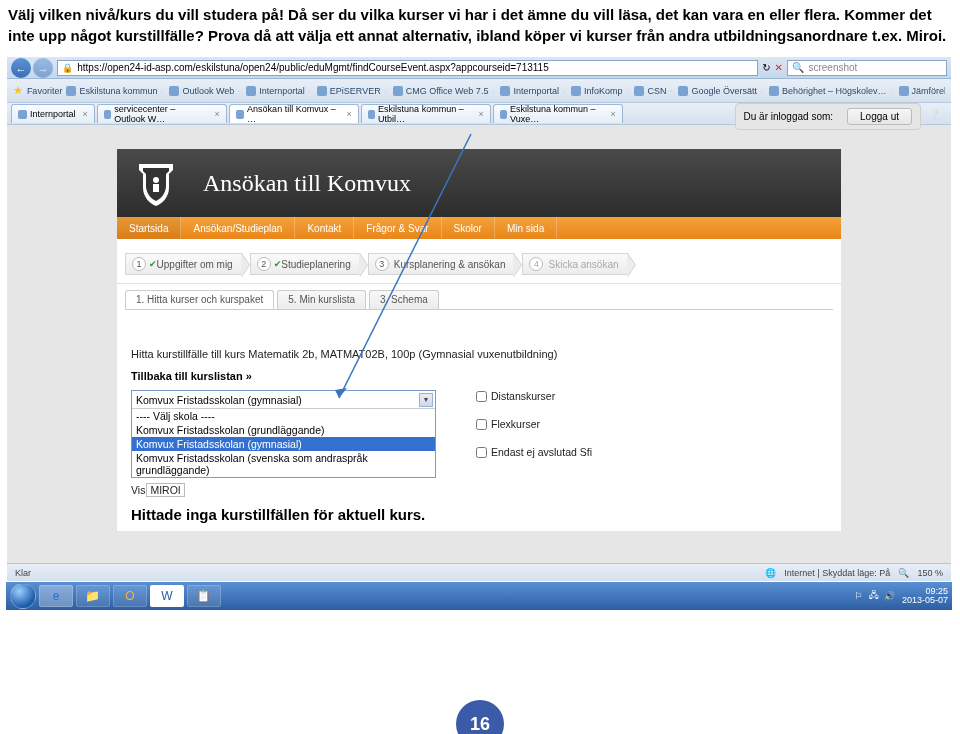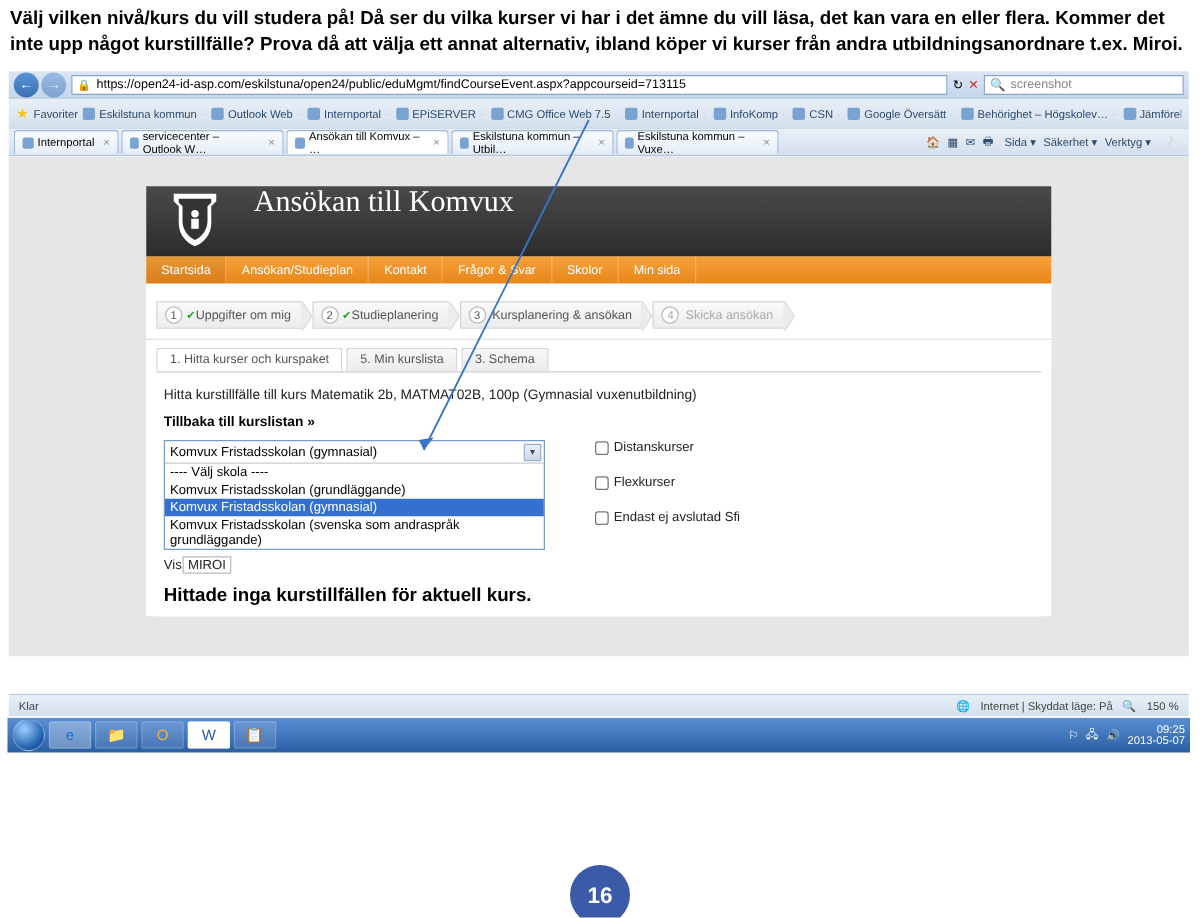--- a/index.html
+++ b/index.html
@@ -38,21 +38,21 @@
     border-bottom: 1px solid #b5c7dc; justify-content:space-between;
   }
   .tabs-left{display:flex;gap:2px;align-items:center;}
   .ie-tab{background:linear-gradient(#fafcff,#e5edf6);border:1px solid #9db7d6;border-bottom:none;height:19px;padding:2px 6px;display:flex;align-items:center;gap:3px;border-radius:3px 3px 0 0;max-width:130px;overflow:hidden;}
   .ie-tab.active{background:#fff;}
   .tabs-right{display:flex;gap:6px;color:#2a4a6e;align-items:center;padding-right:6px;}
   .page-area{background:#fff;min-height:430px;position:relative;}
   .grey-region{background:#e6e6e6;width:100%;}
   .header-band{
     background: linear-gradient(#4a4a4a,#2c2c2c);
-    height: 56px; display:flex; align-items:flex-start; padding:0 16px; gap:24px;
+    height: 68px; display:flex; align-items:center; padding:0 16px; gap:24px;
     position:relative;
   }
   .logo{width:46px;height:50px;}
   .logo svg{width:100%;height:100%;}
   .app-title{color:#fff;font-family:Georgia,serif;font-size:24px;font-weight:normal;}
   .login-box{
     position:absolute; right:30px; top:-22px;
     background:#e6e6e6; border:1px solid #cfcfcf; border-radius:4px; padding:4px 8px;
     display:flex; align-items:center; gap:14px; font-size:10px;
   }
@@ -70,21 +70,21 @@
   .wz-step::after{content:"";position:absolute;right:-8px;top:-1px;width:0;height:0;border-top:12px solid transparent;border-bottom:12px solid transparent;border-left:8px solid #ececec;filter:drop-shadow(1px 0 0 #d4d4d4);}
   .wz-num{width:14px;height:14px;border-radius:50%;border:1px solid #bbb;display:inline-flex;align-items:center;justify-content:center;font-size:9px;margin-right:5px;background:#fff;}
   .wz-step.inactive{color:#aaa;}
   .chk{color:#2b9a2b;font-size:9px;margin-left:-2px;}
   .sub-tabs{display:flex;padding:6px 8px 0;background:#fff;font-size:10px;gap:0;}
   .sub-tab{border:1px solid #ccc;padding:3px 10px;background:linear-gradient(#f8f8f8,#ececec);border-bottom:none;border-radius:3px 3px 0 0;margin-right:3px;color:#555;}
   .sub-tab.active{background:#fff;border-bottom:1px solid #fff;position:relative;z-index:2;}
   .content{background:#fff;border-top:1px solid #ccc;margin:0 8px 8px;padding:12px 6px 8px;}
   .h2{font-size:15px;color:#333;margin-bottom:12px;display:flex;align-items:center;gap:6px;}
   .help{width:14px;height:14px;border-radius:50%;background:#e88a1a;color:#fff;display:inline-flex;align-items:center;justify-content:center;font-size:10px;font-weight:bold;}
-  .line{font-size:11px;color:#222;margin-bottom:10px;}
+  .line{font-size:11px;color:#222;margin-bottom:10px;margin-top:26px;}
   .bold{font-weight:bold;font-size:11px;color:#000;margin-bottom:8px;}
   .filter-row{display:flex;gap:40px;align-items:flex-start;margin-bottom:6px;position:relative;}
   .select-box{width:305px;border:1px solid #7a9ac7;background:#fff;font-size:10.5px;}
   .sel-top{height:18px;display:flex;align-items:center;justify-content:space-between;padding:0 2px 0 4px;border-bottom:1px solid #ccc;}
   .sel-arrow{width:14px;height:14px;background:linear-gradient(#e8eef6,#cdd9e8);border:1px solid #9bb1cf;display:flex;align-items:center;justify-content:center;font-size:8px;color:#445;}
   .sel-list{}
   .sel-opt{padding:1px 4px;}
   .sel-opt.hl{background:#3470cf;color:#fff;}
   .checks{display:flex;flex-direction:column;gap:16px;font-size:10.5px;color:#222;}
   .ck{display:flex;align-items:center;gap:4px;}
@@ -168,20 +168,24 @@
       <span>✉</span>
       <span>🖶</span>
       <span id="tright"><span style="margin:0 3px;">Sida ▾</span><span style="margin:0 3px;">Säkerhet ▾</span><span style="margin:0 3px;">Verktyg ▾</span></span>
       <span>❔</span>
     </div>
   </div>
 
   <div class="page-area">
     <div class="grey-region" style="padding:24px 110px 18px;position:relative;">
 
+      <div class="login-box">
+        <span>Du är inloggad som:</span>
+        <button class="logout-btn">Logga ut</button>
+      </div>
 
       <div class="header-band">
         <div class="logo">
           <svg viewBox="0 0 46 50">
               <path fill="#fff" d="M6 6h34v6l-4 4v14c0 9-7 16-13 18-6-2-13-9-13-18V16l-4-4z"></path>
               <path fill="#333" d="M10 10h26v3l-3 3v12c0 7-5 13-10 15-5-2-10-8-10-15V16l-3-3z"></path>
               <circle cx="23" cy="22" r="3" fill="#fff"></circle>
               <rect x="20" y="26" width="6" height="8" fill="#fff"></rect>
             </svg>
         </div>

